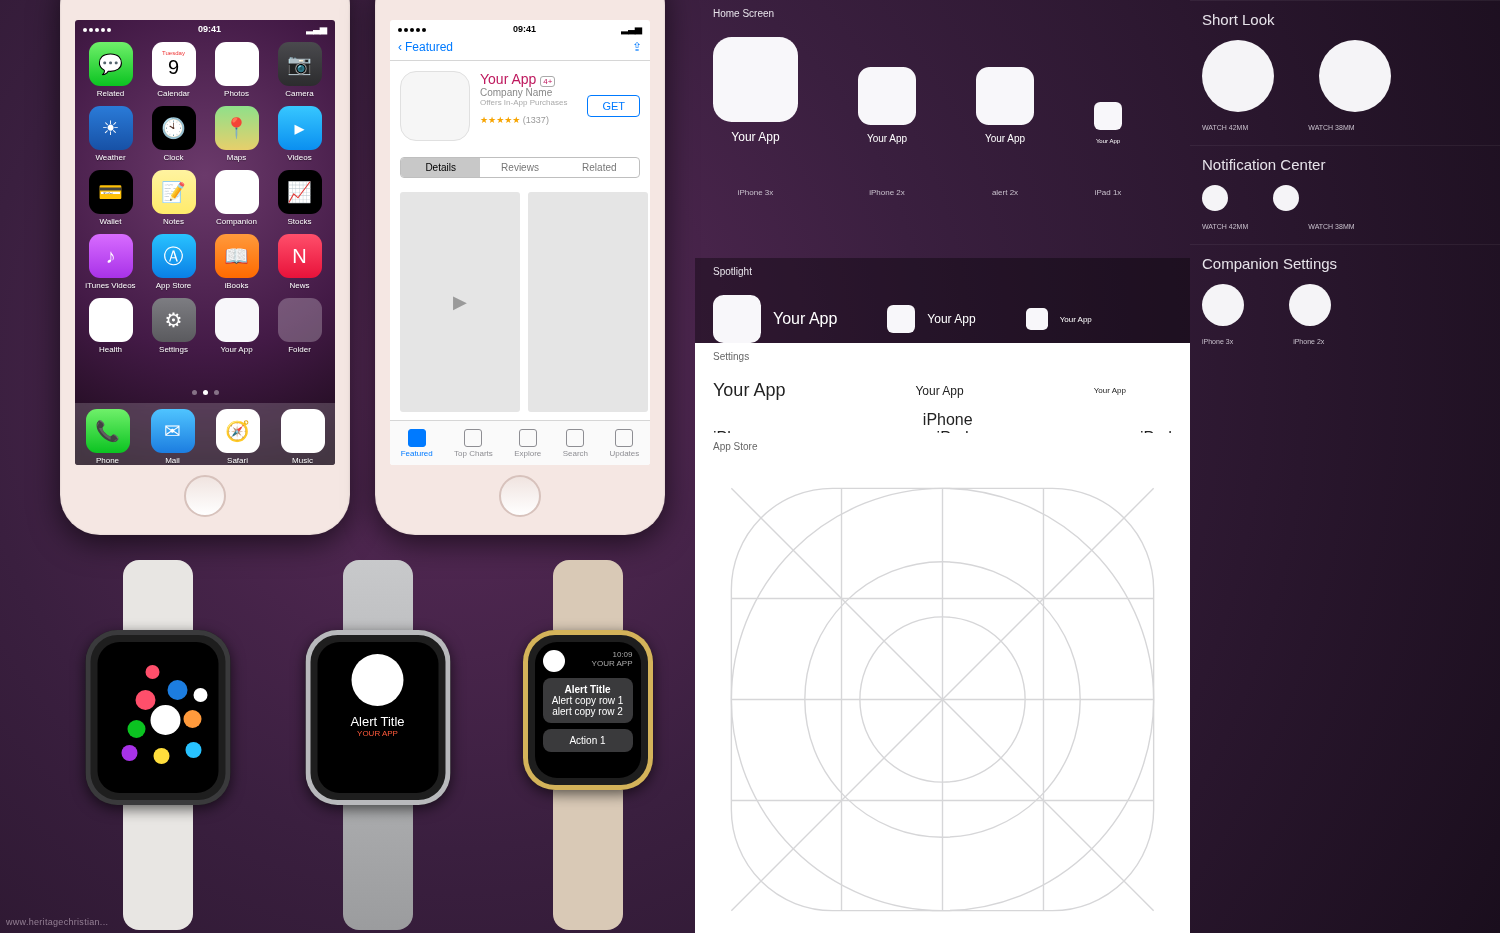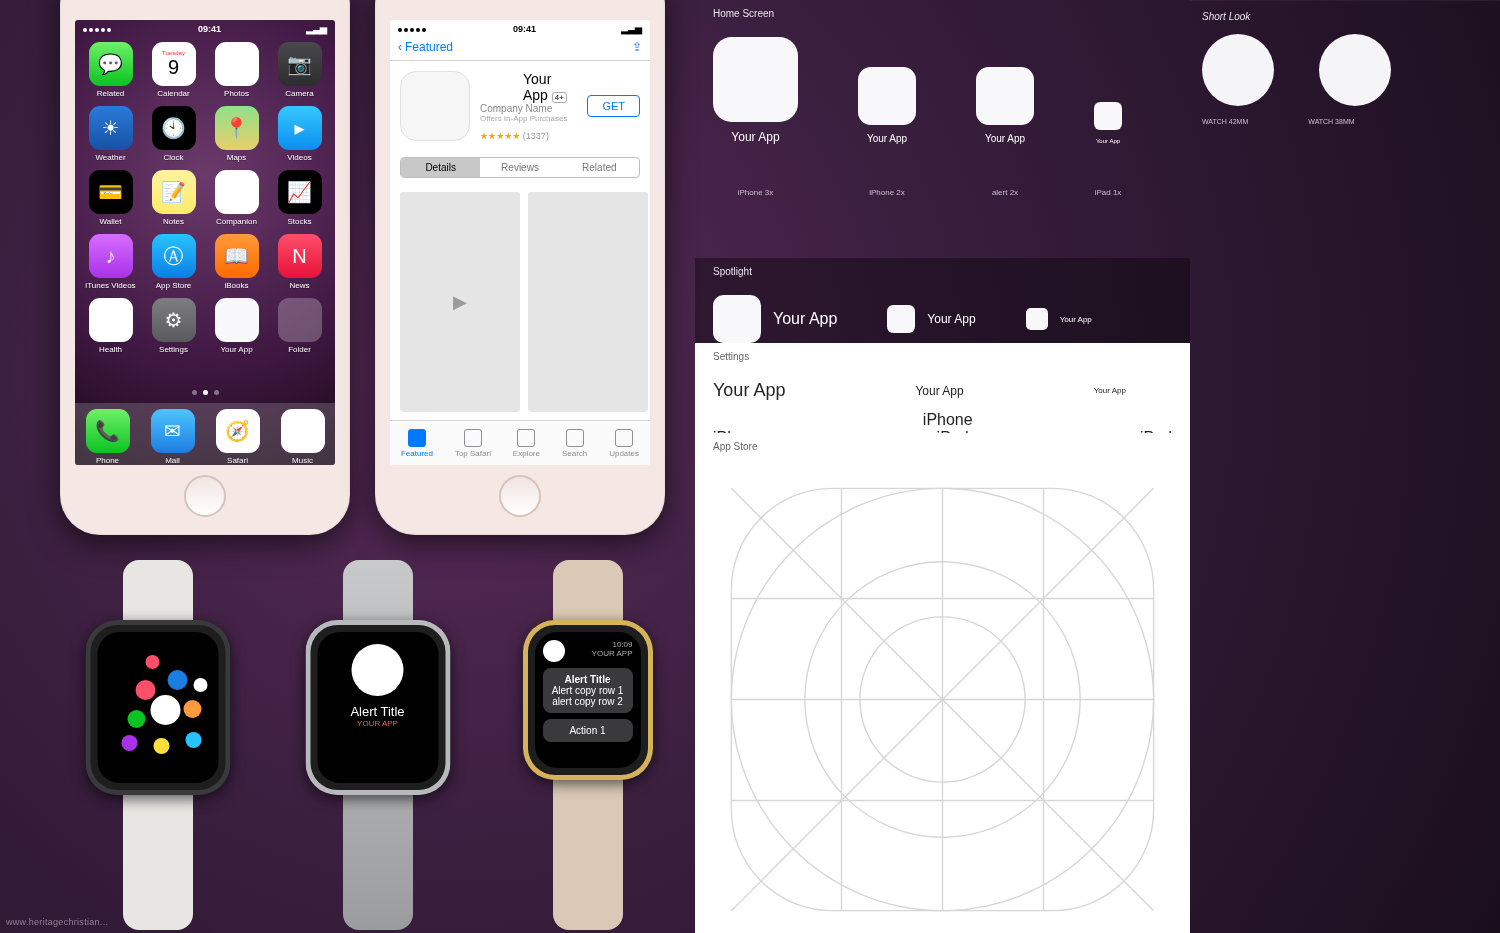--- a/index.html
+++ b/index.html
@@ -57,21 +57,21 @@
 
   .dock{ position:absolute;bottom:0;left:0;right:0;height:62px;background:rgba(255,255,255,.18);backdrop-filter:blur(4px);display:flex;justify-content:space-around;align-items:flex-start;padding-top:6px;}
   .dock .app-label{display:block;}
 
   
   .store .navbar{display:flex;align-items:center;justify-content:space-between;padding:4px 8px 6px;border-bottom:1px solid #d6d6d6;font-size:12px;color:#007aff;}
   .store .navbar .back{display:flex;align-items:center;gap:3px;}
   .store .header{display:flex;gap:10px;padding:10px;}
   .store .app-bigicon{width:70px;height:70px;border-radius:16px;background:#f6f6f6;border:1px solid #e0e0e0;}
   .store .meta{flex:1;font-size:10px;color:#666;}
-  .store .meta .title{font-size:14px;color:#000000;font-weight:400;margin-left:43px;}
+  .store .meta .title{font-size:14px;color:#be185d;font-weight:400;}
   .store .meta .stars{color:#f7a400;font-size:9px;margin-top:8px;}
   .store .getbtn{align-self:center;border:1px solid #007aff;color:#007aff;border-radius:4px;padding:4px 14px;font-size:11px;}
   .seg{display:flex;margin:6px 10px;border:1px solid #bfbfbf;border-radius:4px;overflow:hidden;font-size:10px;}
   .seg div{flex:1;text-align:center;padding:4px 0;color:#777;}
   .seg div.active{background:#c8c8c8;color:#000;}
   .gallery{display:flex;gap:8px;padding:8px 10px;}
   .gallery .shot{flex:0 0 120px;height:220px;background:#e5e5e5;border-radius:3px;display:flex;align-items:center;justify-content:center;color:#9a9a9a;font-size:18px;}
   .tabbar{position:absolute;bottom:0;left:0;right:0;height:45px;border-top:1px solid #d6d6d6;background:#fafafa;display:flex;justify-content:space-around;align-items:center;font-size:8px;color:#8e8e93;}
   .tabbar .tab{display:flex;flex-direction:column;align-items:center;gap:2px;}
   .tabbar .tab.active{color:#007aff;}
@@ -80,21 +80,21 @@
 
   
   .watch{position:absolute;width:175px;text-align:center;}
   .watch.w1{left:70px; top:560px;}
   .watch.w2{left:290px;top:560px;}
   .watch.w3{left:510px;top:560px; width:155px;}
   .watch .band{width:70px;height:370px;margin:0 auto;border-radius:16px;}
   .watch.w1 .band{background:#e8e6e3;}
   .watch.w2 .band{background:linear-gradient(#c8c9cb,#9b9c9e);}
   .watch.w3 .band{background:#d9c9b6;}
-  .watch .case{position:absolute;left:50%;transform:translateX(-50%);top:60px;width:145px;height:175px;border-radius:32px;background:#1e1e1e;box-shadow:0 4px 14px rgba(0,0,0,.6),inset 0 0 0 5px #3a3a3c;}
+  .watch .case{position:absolute;left:50%;transform:translateX(-50%);top:70px;width:145px;height:175px;border-radius:32px;background:#1e1e1e;box-shadow:0 4px 14px rgba(0,0,0,.6),inset 0 0 0 5px #3a3a3c;}
   .watch.w2 .case{box-shadow:0 4px 14px rgba(0,0,0,.6),inset 0 0 0 5px #b8b9bc;}
   .watch.w3 .case{box-shadow:0 4px 14px rgba(0,0,0,.6),inset 0 0 0 5px #d4b35a;width:130px;height:160px;}
   .watch .wscreen{position:absolute;inset:12px;border-radius:22px;background:#000;color:#fff;padding:8px;overflow:hidden;font-size:10px;}
   .watch .bubbles{position:relative;width:100%;height:100%;}
   .bubble{position:absolute;border-radius:50%;}
   .alert-title{font-size:13px;margin-top:8px;text-align:center;}
   .alert-app{color:#ff5a3c;font-size:8px;text-align:center;}
   .alert-icon{width:52px;height:52px;border-radius:50%;background:#fff;margin:4px auto 2px;}
   .w3 .top{display:flex;justify-content:space-between;font-size:8px;color:#aaa;}
   .w3 .hicon{width:22px;height:22px;border-radius:50%;background:#fff;}
@@ -119,21 +119,21 @@
   .panel.p-home{left:695px;top:0;width:495px;height:258px;}
   .panel.p-spot{left:695px;top:258px;width:495px;height:85px;background:rgba(0,0,0,.35);}
   .panel.p-spot .row{gap:50px;align-items:center;}
   .panel.p-sett{left:695px;top:343px;width:495px;height:90px;background:#fff;color:#222;}
   .panel.p-sett .ptitle{color:#666;}
   .panel.p-appstore{left:695px;top:433px;width:495px;height:500px;background:#fff;color:#222;}
   .panel.p-appstore .ptitle{color:#666;}
 
   .watch-col{position:absolute;left:1190px;top:0;width:310px;}
   .wpanel{padding:10px 12px 14px;border-top:1px solid rgba(255,255,255,.06);}
-  .wpanel .wtitle{font-size:10px;margin-bottom:12px;color:#e7e3ea;font-style:italic;}
+  .wpanel .wtitle{font-size:15px;margin-bottom:12px;color:#e7e3ea;}
   .wrow{display:flex;gap:45px;justify-content:flex-start;align-items:center;}
   .circ{border-radius:50%;background:#f5f4f7;}
   .circ.big{width:72px;height:72px;}
   .circ.med{width:42px;height:42px;}
   .circ.sm{width:26px;height:26px;}
   .wlabel{font-size:7px;color:#c8c0cc;text-align:center;margin-top:8px;}
 
   .grid-template{width:100%;aspect-ratio:1/1;position:relative;}
   .grid-template svg{width:100%;height:100%;}
 
@@ -292,21 +292,21 @@
         </div>
       <div class="shot"></div>
     </div>
     <div class="tabbar">
       <div class="tab active">
           <div class="ticon"></div>
           <span>Featured</span>
         </div>
       <div class="tab">
           <div class="ticon"></div>
-          <span>Top Safari</span>
+          <span>Top Charts</span>
         </div>
       <div class="tab">
           <div class="ticon"></div>
           <span>Explore</span>
         </div>
       <div class="tab">
           <div class="ticon"></div>
           <span>Search</span>
         </div>
       <div class="tab">
@@ -464,15 +464,45 @@
         </div>
         <div>
           <div class="circ big"></div>
         </div>
       </div>
       <div class="wrow" style="margin-top: 4px; gap: 60px;">
         <div class="wlabel">WATCH 42MM</div>
         <div class="wlabel">WATCH 38MM</div>
       </div>
     </div>
+    <div class="wpanel">
+      <div class="wtitle">Notification Center</div>
+      <div class="wrow">
+        <div>
+          <div class="circ sm"></div>
+        </div>
+        <div>
+          <div class="circ sm"></div>
+        </div>
+      </div>
+      <div class="wrow" style="margin-top: 4px; gap: 60px;">
+        <div class="wlabel">WATCH 42MM</div>
+        <div class="wlabel">WATCH 38MM</div>
+      </div>
+    </div>
+    <div class="wpanel">
+      <div class="wtitle">Companion Settings</div>
+      <div class="wrow">
+        <div>
+          <div class="circ med"></div>
+        </div>
+        <div>
+          <div class="circ med"></div>
+        </div>
+      </div>
+      <div class="wrow" style="margin-top: 4px; gap: 60px;">
+        <div class="wlabel">iPhone 3x</div>
+        <div class="wlabel">iPhone 2x</div>
+      </div>
+    </div>
   </div>
 
 <div class="watermark">www.heritagechristian...</div>
 
 </body></html>

